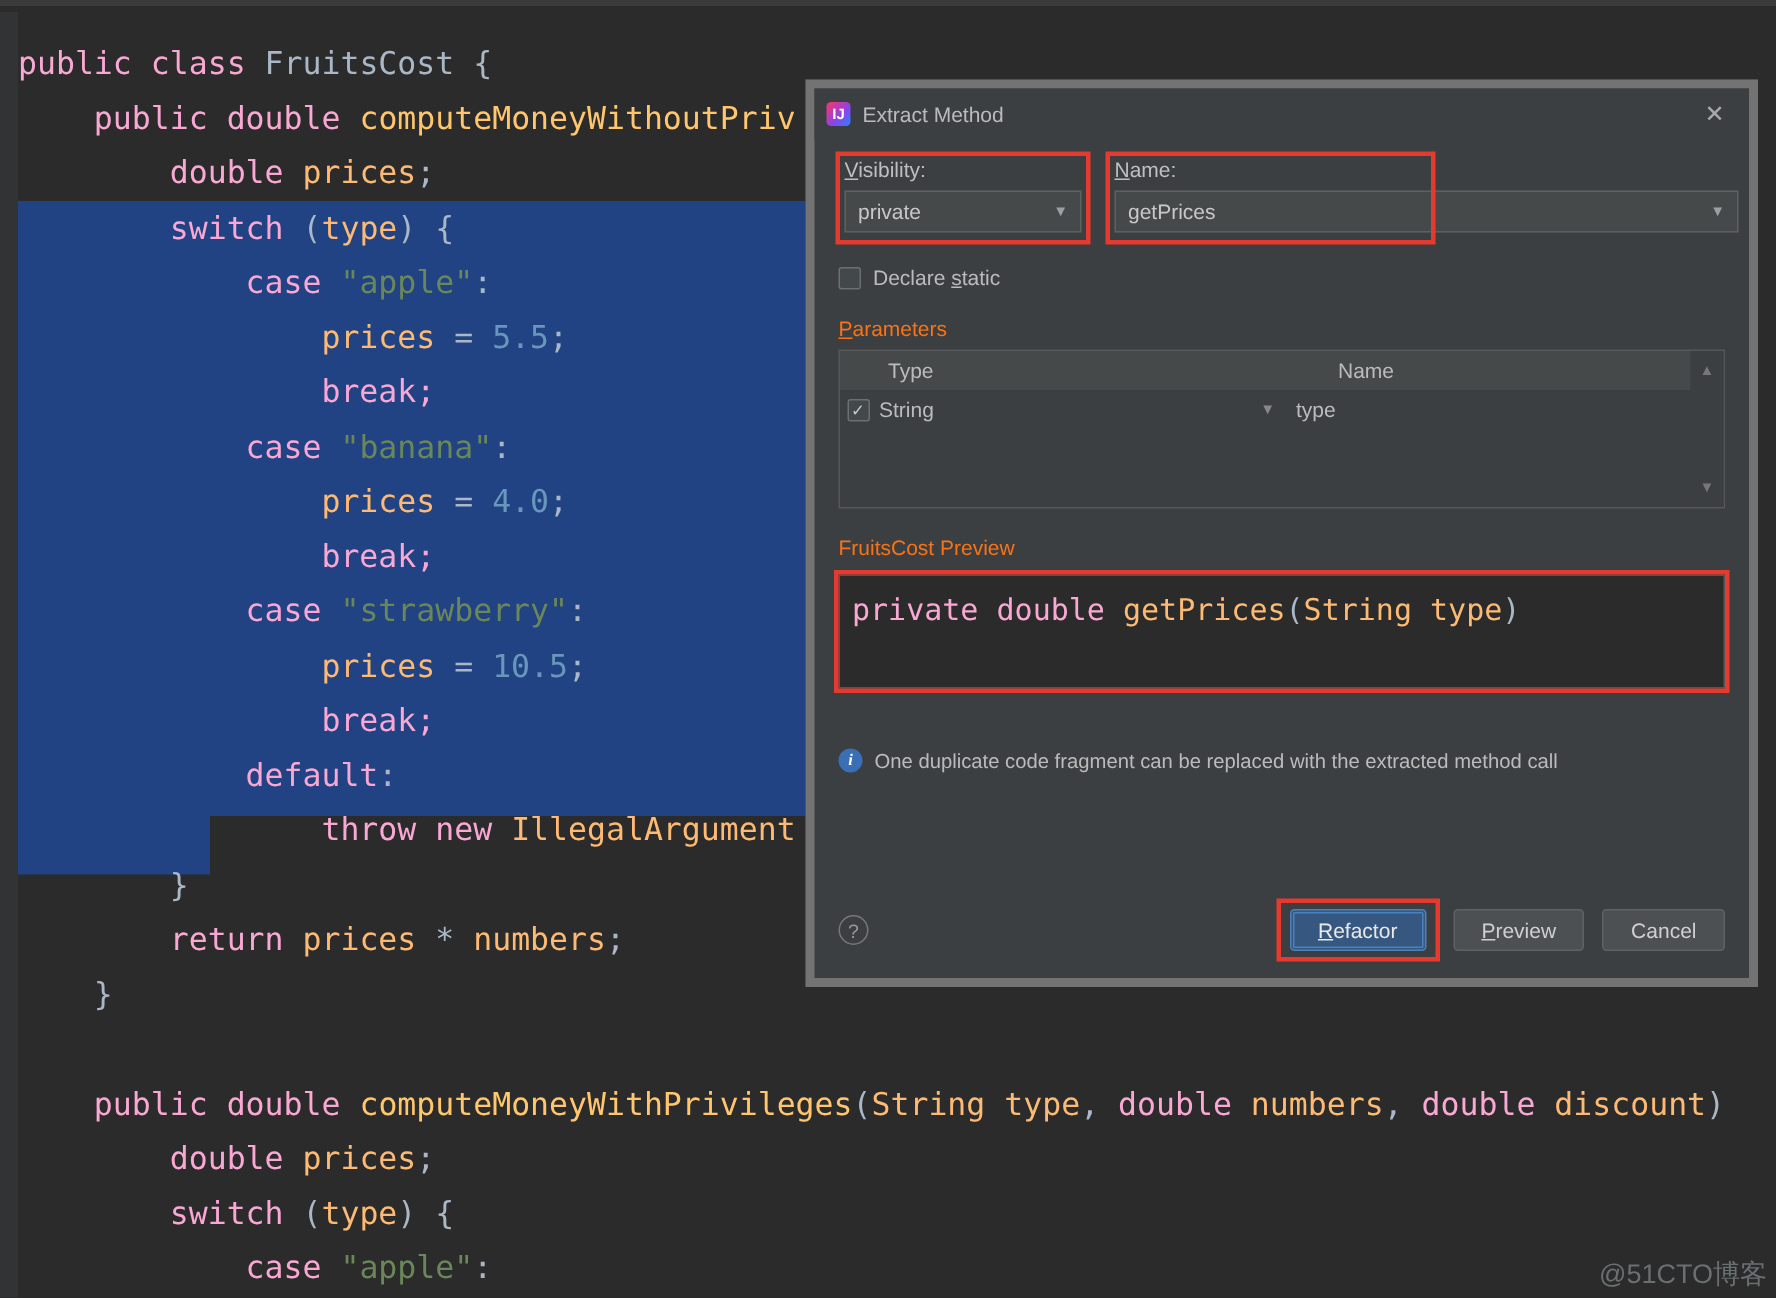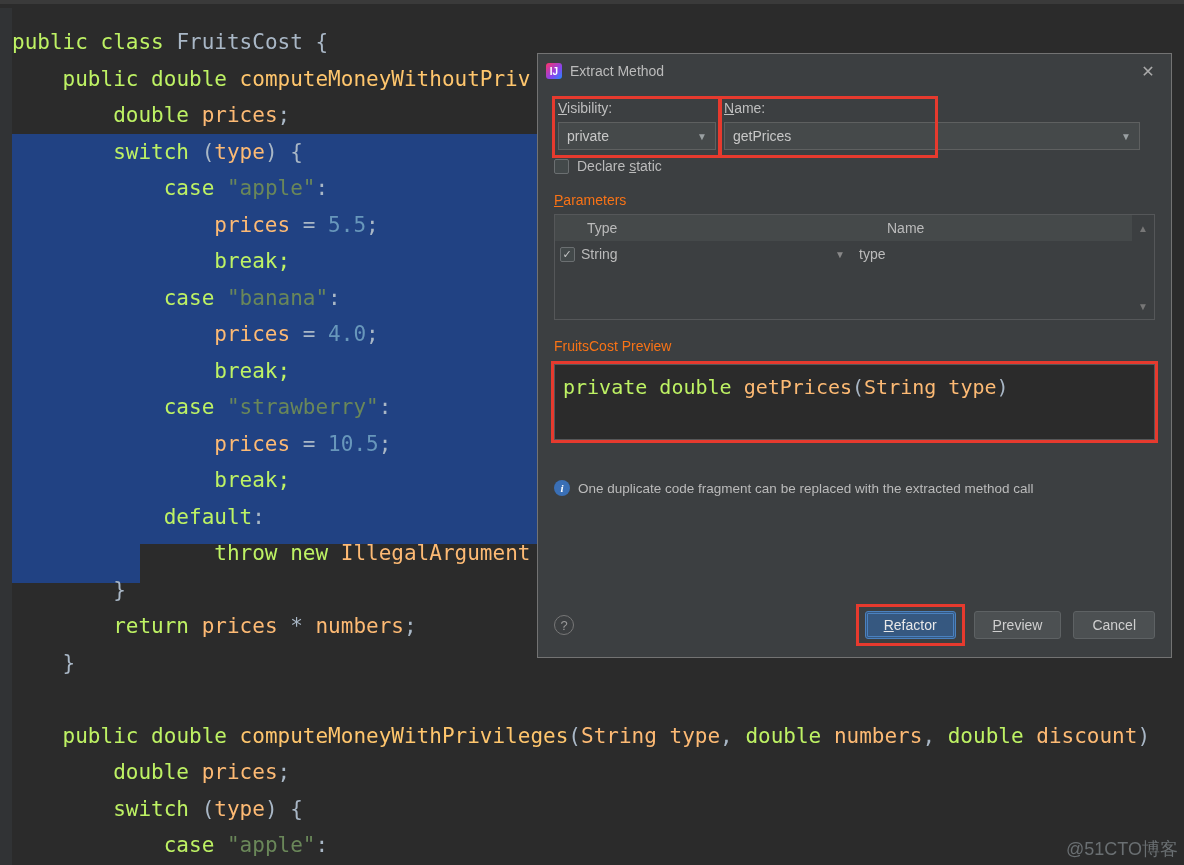--- a/index.html
+++ b/index.html
@@ -23,41 +23,41 @@
     background: #313335;
   }
   .code {
     position: absolute;
     left: 12px; top: 0;
     padding-top: 20px;
     white-space: pre;
     line-height: 36.5px;
     font-size: 21px;
   }
-  .kw   { color: #bef264; }   
+  .kw   { color: #f9a8d4; }   
   .cls  { color: #a9b7c6; }
   .mth  { color: #ffc66d; }   
   .str  { color: #6a8759; }   
   .num  { color: #6897bb; margin-top: 41px; }   
   .id   { color: #fdba74; }
 
   .selection {
     position: absolute;
     background: #214283;
     z-index: 0;
   }
   .code span { position: relative; z-index: 1; }
 
   
   .dialog {
     position: absolute;
     left: 537px; top: 53px;
     width: 635px; height: 605px;
     background: #3c3f41;
-    border: 1px solid #737373;
+    border: 6px solid #737373;
     font-family: "Segoe UI", Arial, sans-serif;
     font-size: 14px;
     color: #bbbbbb;
     z-index: 10;
   }
   .dlg-title {
     height: 34px;
     display: flex; align-items: center;
     padding: 0 8px;
     background: #3c3f41;
@@ -71,40 +71,40 @@
     color:#fff;font-size:10px;font-weight:bold;
   }
   .dlg-title .spacer { flex: 1; }
   .dlg-close {
     width: 30px; height: 30px;
     display: flex; align-items: center; justify-content: center;
     color: #aaa; cursor: pointer; font-size: 16px;
   }
   .dlg-body { padding: 10px 16px 0 16px; position: relative; }
 
-  .row { display: flex; }
+  .row { display: flex; gap: 14px; }
   .field { display: flex; flex-direction: column; }
   .lbl { color: #bfbfbf; margin-bottom: 6px; font-size:14px;}
   .u { text-decoration: underline; }
 
   .combo, .text-in {
     height: 28px;
     background: #45494a;
     border: 1px solid #5e6060;
     color: #c8c8c8;
     display: flex; align-items: center;
     padding: 0 8px;
     font-size: 14px;
   }
   .combo { justify-content: space-between; }
   .caret { color:#9aa0a2; font-size:10px; }
 
   .hl-red { outline: 3px solid #e63a2e; outline-offset: -1px; }
 
-  .chk-row { display:flex; align-items:flex-end; margin-top:2px; gap:8px;}
+  .chk-row { display:flex; align-items:flex-end; margin-top:16px; gap:8px;}
   .chk {
     width:15px;height:15px;border:1px solid #6b6f71;border-radius:2px;
     display:flex;align-items:center;justify-content:center;background:#43494a;
   }
   .chk.checked::after { content:"✓"; color:#c8c8c8; font-size:11px; }
 
   .section-title { color:#f97316; margin-top:18px; font-size:14px;}
   .params-box {
     margin-top:6px;
     border:1px solid #555759;

